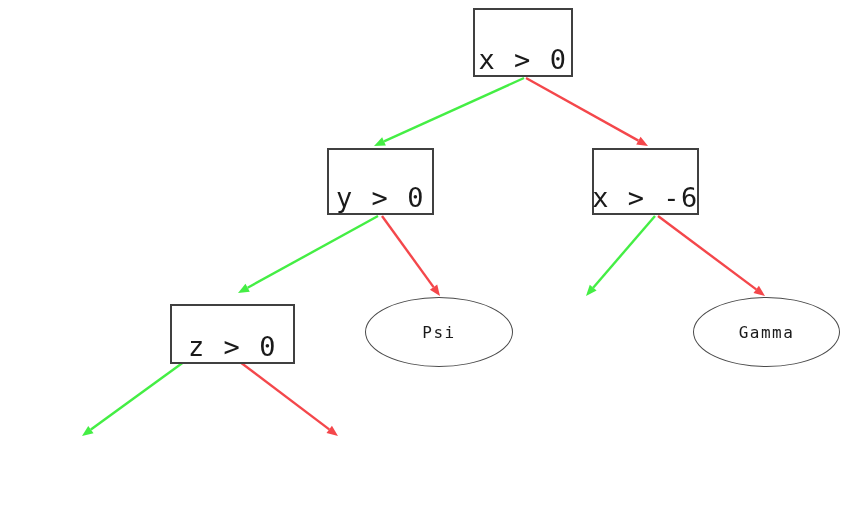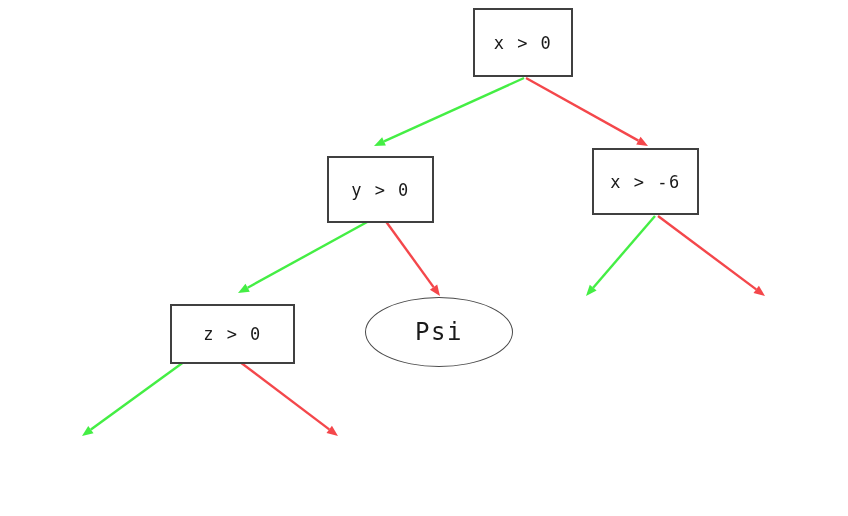--- a/index.html
+++ b/index.html
@@ -34,26 +34,27 @@
     background: #ffffff;
     color: #1a1a1a;
     font-family: "DejaVu Sans Mono", monospace;
     letter-spacing: 1.5px;
     white-space: nowrap;
     z-index: 2;
   }
   .node.decision {
     border: 2px solid #404040;
     border-radius: 0;
-    font-size: 17px;
+    font-size: 27px;
+    align-items: flex-end;
   }
   .node.leaf {
     border: 1.6px solid #4a4a4a;
     border-radius: 50%;
-    font-size: 24px;
+    font-size: 16px;
     text-align: center;
   }
   .node-label {
     pointer-events: none;
   }
 </style>
 </head>
 <body>
 
 <div id="canvas">
@@ -74,33 +75,36 @@
       <line x1="192" y1="356" x2="90.89609692733508" y2="429.53011132557447" stroke="#44ee44" stroke-width="2.4"></line>
       <polygon points="82,436 88.24932428779738,425.8907989462101 93.54286956687278,433.1694237049388" fill="#44ee44"></polygon>
       <line x1="232" y1="356" x2="329.21991934633445" y2="429.3735240349694" stroke="#f4474b" stroke-width="2.4"></line>
       <polygon points="338,436 326.509088269731,432.96537521146894 331.9307504229379,425.7816728584699" fill="#f4474b"></polygon>
     </svg>
 
   <div class="node decision" style="left: 473px; top: 8px; width: 100px; height: 69px;">
     <span class="node-label">x &gt; 0</span>
   </div>
 
-  <div class="node decision" style="left: 327px; top: 156px; width: 107px; height: 67px;">
+  <div class="node decision" style="left: 327px; top: 148px; width: 107px; height: 67px;">
     <span class="node-label">y &gt; 0</span>
   </div>
 
   <div class="node decision" style="left: 592px; top: 148px; width: 107px; height: 67px;">
     <span class="node-label">x &gt; -6</span>
   </div>
 
   <div class="node decision" style="left: 170px; top: 304px; width: 125px; height: 60px;">
     <span class="node-label">z &gt; 0</span>
   </div>
 
   <div class="node leaf" style="left: 365px; top: 297px; width: 148px; height: 70px;">
     <span class="node-label">Psi</span>
   </div>
 
 
+  <div class="node leaf" style="left: 693px; top: 297px; width: 147px; height: 70px;">
+    <span class="node-label">Gamma</span>
+  </div>
 
 
 
 </div>
 
 </body></html>

